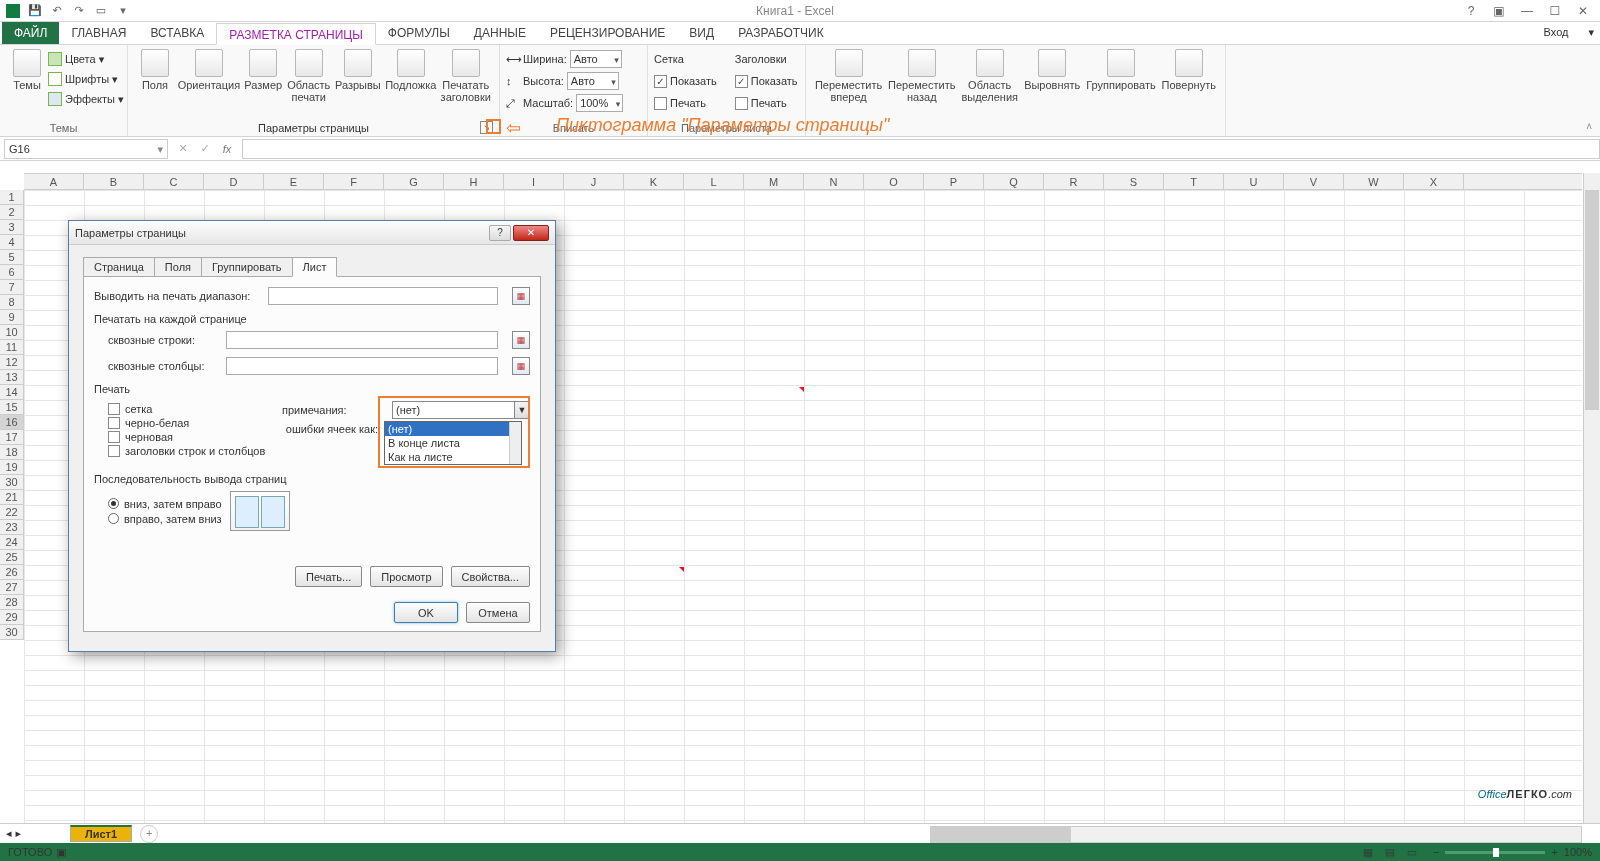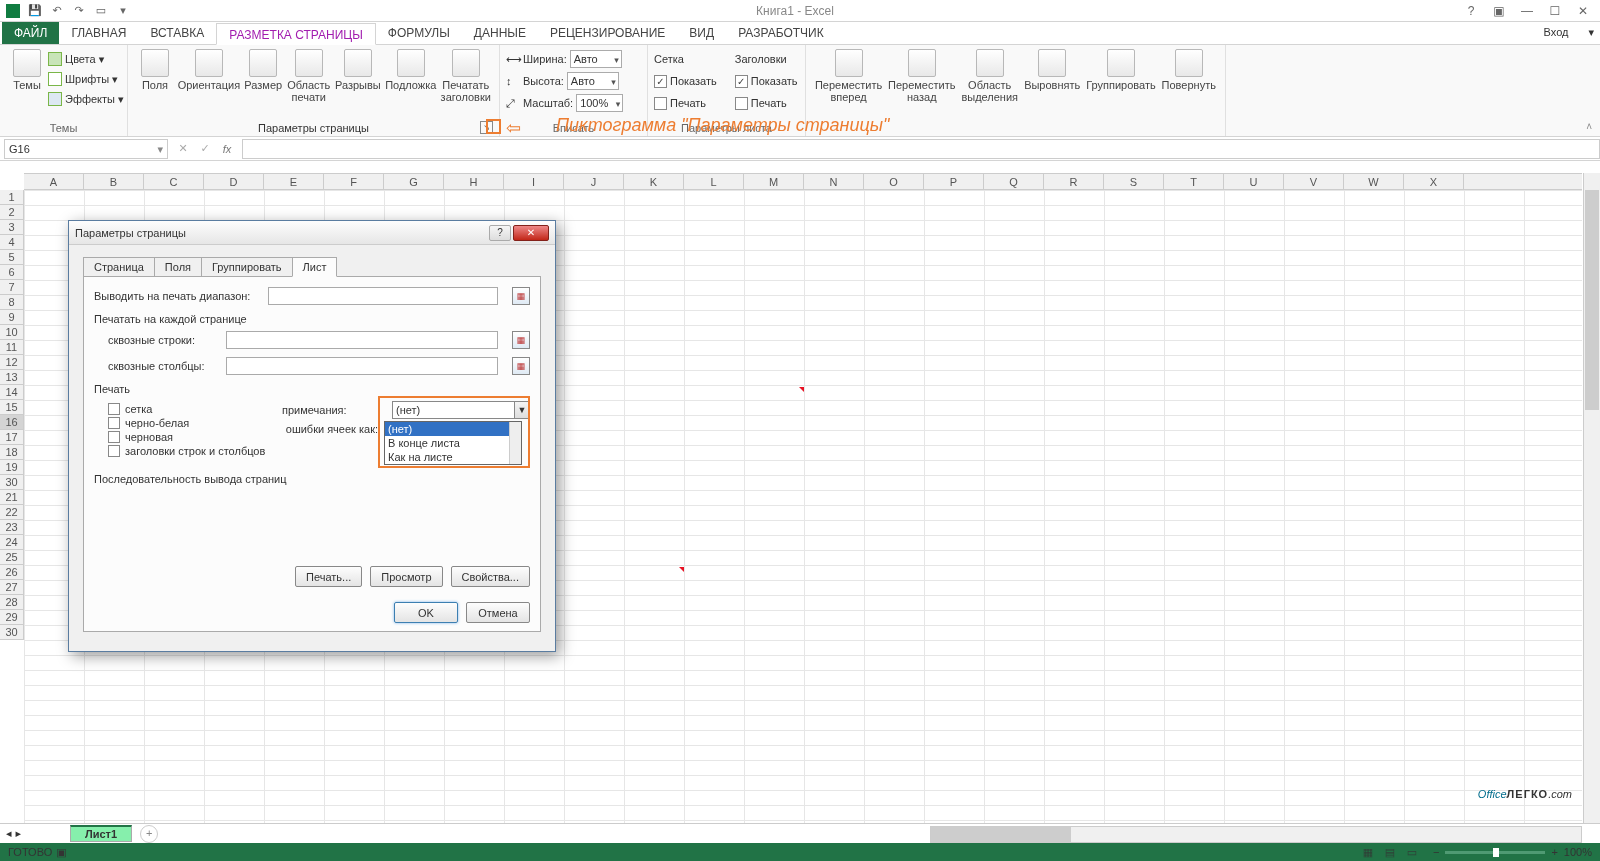--- a/index.html
+++ b/index.html
@@ -48,21 +48,21 @@
   .colhead{position:absolute;top:0;left:24px;right:18px;height:17px;display:flex;border-top:1px solid #ccc;border-bottom:1px solid #ccc;background:#f0f0f0}
   .colhead div{width:60px;text-align:center;border-right:1px solid #ccc;font-size:11px;color:#555;line-height:16px}
   .rowhead{position:absolute;top:17px;left:0;width:24px;bottom:0}
   .rowhead div{height:15px;border-bottom:1px solid #ccc;border-right:1px solid #ccc;text-align:center;font-size:11px;color:#555;line-height:14px;background:#f0f0f0}
   .rowhead div.sel{background:#d4d4d4}
   .cells{position:absolute;top:17px;left:24px;right:18px;bottom:0;background-image:linear-gradient(#e6e6e6 1px,transparent 1px),linear-gradient(90deg,#e6e6e6 1px,transparent 1px);background-size:60px 15px}
   .triangle-r{position:absolute;width:0;height:0;border-style:solid;border-width:5px 0 0 5px;border-color:#e81123 transparent transparent transparent}
   
   .sheettabs{position:absolute;bottom:18px;left:0;right:0;height:20px;border-top:1px solid #ccc;background:#fff;display:flex;align-items:center}
   .sheettabs .nav{width:70px;display:flex;gap:4px;padding:0 6px;color:#888}
-  .sheettabs .stab{border:1px solid #aaa;border-top:2px solid #217346;padding:1px 14px;background:#86efac;font-weight:bold;font-size:11px}
+  .sheettabs .stab{border:1px solid #aaa;border-top:2px solid #217346;padding:1px 14px;background:#eab308;font-weight:bold;font-size:11px}
   .sheettabs .add{width:18px;height:18px;border:1px solid #ccc;border-radius:9px;text-align:center;line-height:15px;margin-left:8px;color:#888}
   .hscroll{position:absolute;right:18px;bottom:18px;left:930px;height:17px;border:1px solid #ccc;background:#f0f0f0}
   .hscroll .thumb{position:absolute;left:0;top:0;width:140px;height:15px;background:#cdcdcd}
   .vscroll{position:absolute;right:0;top:173px;bottom:38px;width:17px;border-left:1px solid #ccc;background:#f0f0f0}
   .vscroll .thumb{position:absolute;top:17px;left:1px;right:1px;height:220px;background:#cdcdcd}
   
   .status{position:absolute;bottom:0;left:0;right:0;height:18px;background:#217346;color:#fff;display:flex;align-items:center;padding:0 8px;font-size:11px}
   .status .left{flex:1;display:flex;gap:4px;align-items:flex-start}
   .status .views span{width:22px;text-align:center;display:inline-block;opacity:.8}
   .status .zoom{display:flex;align-items:center;gap:6px;margin-left:10px}
@@ -463,20 +463,33 @@
 
         <div class="ddlist" style="left:102px;top:20px">
           <div class="it sel">(нет)</div>
           <div class="it">В конце листа</div>
           <div class="it">Как на листе</div>
           <div class="sb"></div>
         </div>
       </div>
     </div>
     <div class="dlg-group-title" style="margin-top:14px">Последовательность вывода страниц</div>
+    <div class="indent" style="display:flex;align-items:center">
+      <div>
+        <div class="radio">
+            <span class="r on"></span>
+            <span>вниз, затем вправо</span>
+          </div>
+        <div class="radio">
+            <span class="r"></span>
+            <span>вправо, затем вниз</span>
+          </div>
+      </div>
+      <span class="page-order-img"></span>
+    </div>
 
     <div class="dlg-foot2">
       <button class="btn">Печать...</button>
       <button class="btn">Просмотр</button>
       <button class="btn">Свойства...</button>
     </div>
     <div class="dlg-foot">
       <button class="btn primary" style="width:64px">OK</button>
       <button class="btn" style="width:64px">Отмена</button>
     </div>

